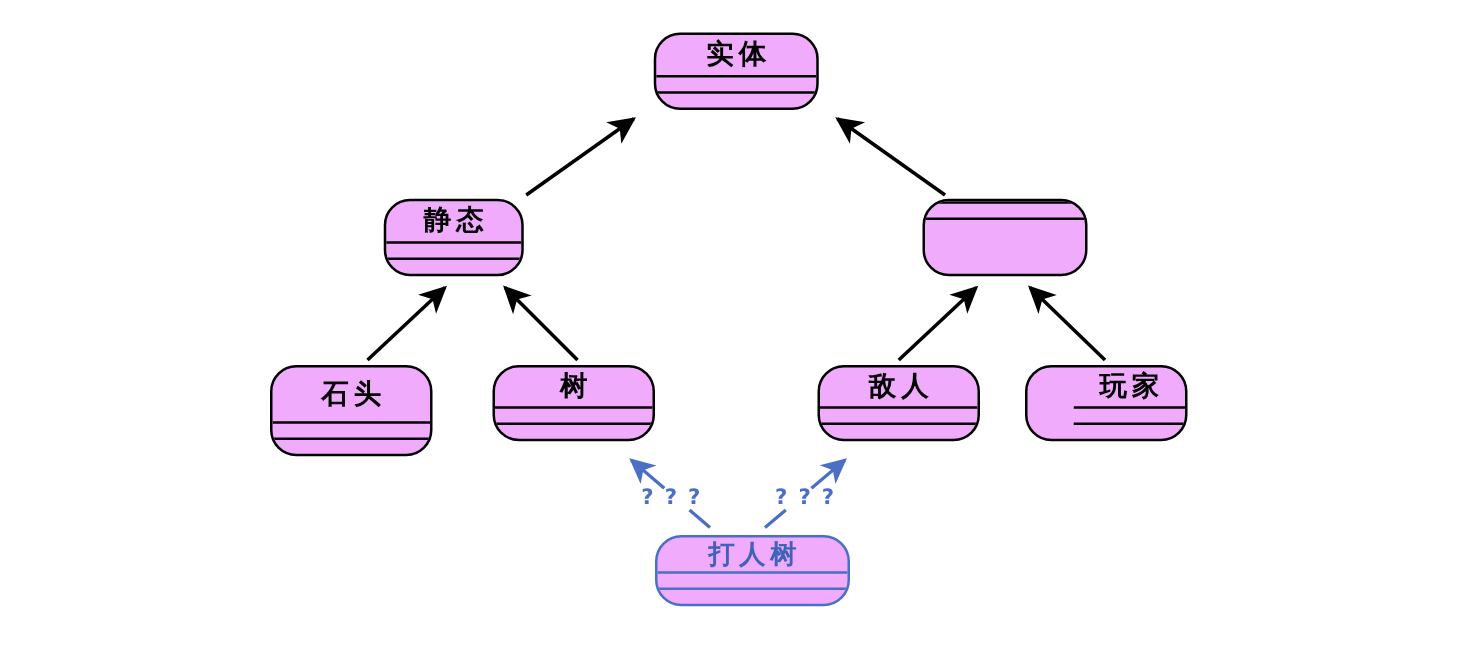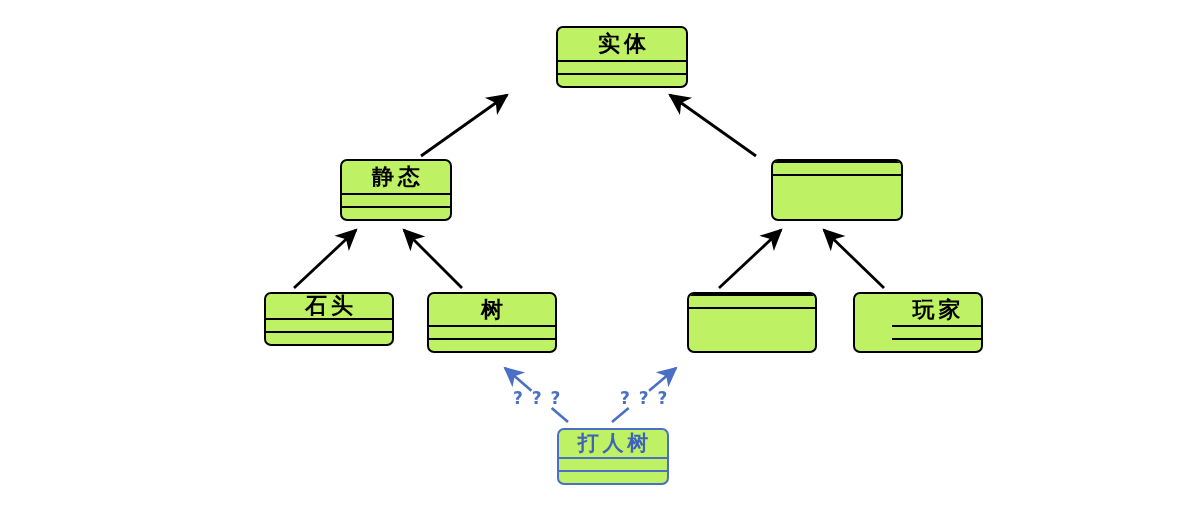--- a/index.html
+++ b/index.html
@@ -22,27 +22,26 @@
     position: absolute;
     left: 0;
     top: 0;
     width: 1184px;
     height: 524px;
     pointer-events: none;
   }
   .node {
     position: absolute;
     box-sizing: border-box;
-    background: #bef264;
+    background: #f0abfc;
     border: 2.2px solid #000000;
-    border-radius: 7px;
+    border-radius: 21px;
     display: flex;
     flex-direction: column;
     overflow: hidden;
-    margin-left: 33px;
   }
   .node .title {
     flex: 1 1 auto;
     display: flex;
     align-items: center;
     justify-content: center;
     color: #000000;
     font-weight: 700;
     letter-spacing: 0.18em;
     text-indent: 0.18em;
@@ -109,40 +108,41 @@
       </div>
       <div class="node" style="left: 307px; top: 159px; width: 112px; height: 62px;">
         <div class="title" style="font-size: 22px;">静态</div>
         <div class="strip" style="height: 11px;"></div>
         <div class="strip" style="height: 11px;"></div>
       </div>
       <div class="node" style="left: 738px; top: 159px; width: 132px; height: 62px;">
         <div class="strip" style="height: 11px;"></div>
         <div class="strip" style="height: 11px;"></div>
       </div>
-      <div class="node" style="left: 231px; top: 292px; width: 130px; height: 54px;">
+      <div class="node" style="left: 216px; top: 292px; width: 130px; height: 73px;">
         <div class="title" style="font-size: 22px;">石头</div>
         <div class="strip" style="height: 11px;"></div>
         <div class="strip" style="height: 11px;"></div>
       </div>
       <div class="node" style="left: 394px; top: 292px; width: 130px; height: 61px;">
         <div class="title" style="font-size: 22px;">树</div>
         <div class="strip" style="height: 11px;"></div>
         <div class="strip" style="height: 11px;"></div>
       </div>
       <div class="node" style="left: 654px; top: 292px; width: 130px; height: 61px;">
+        <div class="title" style="font-size: 22px;">敌人</div>
         <div class="strip" style="height: 11px;"></div>
         <div class="strip" style="height: 11px;"></div>
       </div>
       <div class="node" style="left: 820px; top: 292px; width: 130px; height: 61px; padding-left: 37px;">
         <div class="title" style="font-size: 22px;">玩家</div>
         <div class="strip" style="height: 11px;"></div>
         <div class="strip" style="height: 11px;"></div>
       </div>
-      <div class="node blue" style="left: 524px; top: 428px; width: 112px; height: 57px;">
+      <div class="node blue" style="left: 524px; top: 428px; width: 156px; height: 57px;">
         <div class="title" style="font-size: 21px;">打人树</div>
         <div class="strip" style="height: 11px;"></div>
         <div class="strip" style="height: 11px;"></div>
       </div>
     </div>
   <div id="annotations-group">
       <div class="qmarks" style="left: 513px; top: 390px; color: rgb(74, 111, 196);">???</div>
       <div class="qmarks" style="left: 620px; top: 390px; color: rgb(74, 111, 196);">???</div>
     </div>
 

